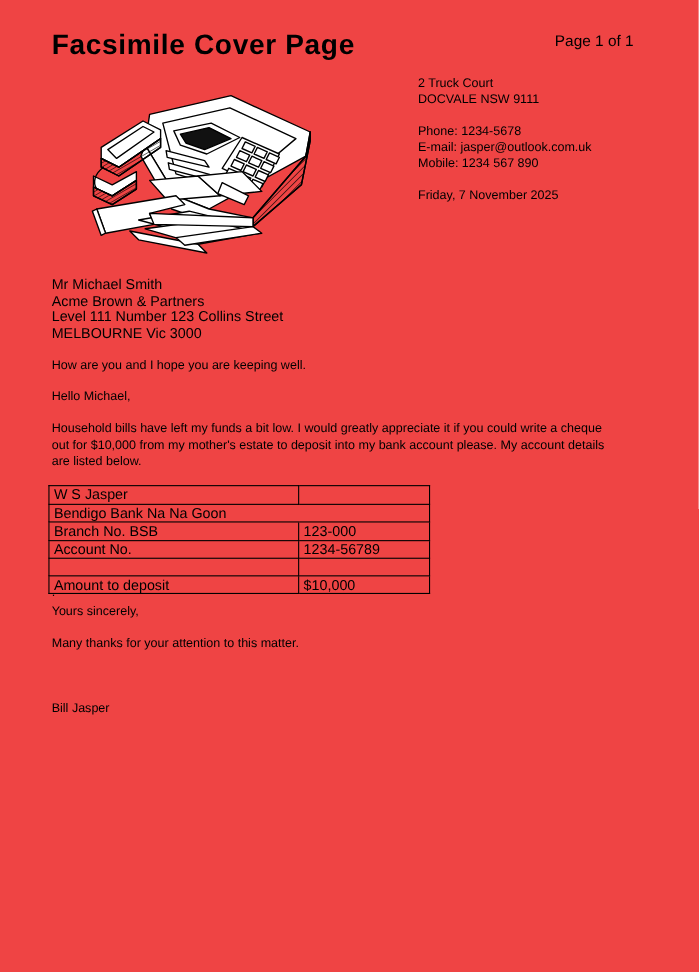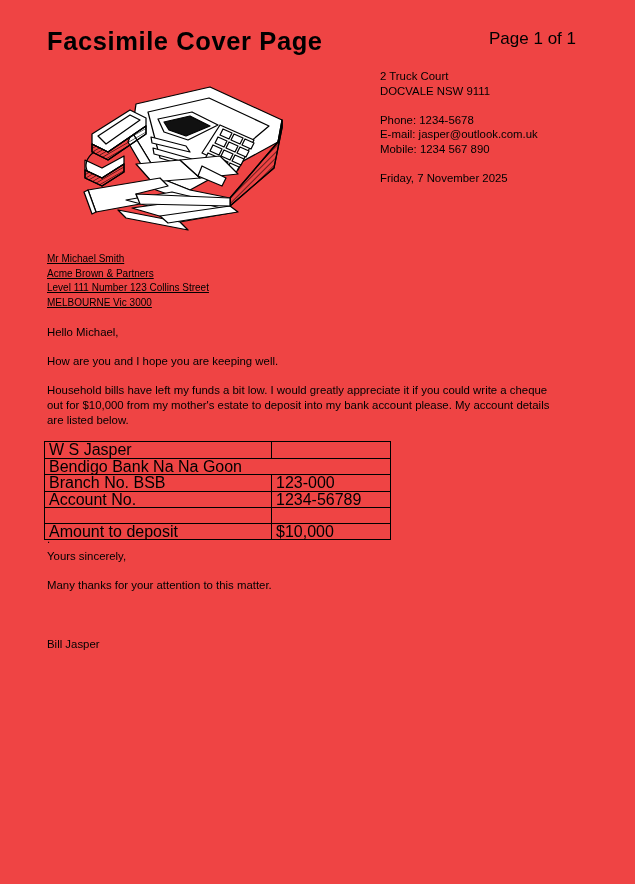--- a/index.html
+++ b/index.html
@@ -33,21 +33,21 @@
     letter-spacing: 0.6px;
     line-height: 1.1;
     white-space: nowrap;
   }
   .page-count {
     position: absolute;
     left: 380px;
     top: 28px;
     width: 196px;
     text-align: right;
-    font-size: 17px;
+    font-size: 14px;
     line-height: 1.35;
   }
 
   
   .sender-block {
     position: absolute;
     left: 380px;
     top: 69px;
     width: 230px;
     font-size: 11.4px;
@@ -70,23 +70,22 @@
     width: 245px;
     height: 155px;
   }
 
   
   .recipient-block {
     position: absolute;
     left: 47px;
     top: 252px;
     width: 330px;
-    font-size: 10px;
-    line-height: 14.6px;
-    text-decoration: underline;
+    font-size: 13px;
+    line-height: 14.6px;
   }
 
   
   .body-text {
     position: absolute;
     left: 47px;
     top: 325px;
     width: 505px;
     font-size: 11.4px;
     line-height: 14.6px;
@@ -101,21 +100,21 @@
   
   .bank-table-wrap {
     position: absolute;
     left: 44px;
     top: 441px;
     width: 330px;
   }
   table.bank-table {
     border-collapse: collapse;
     width: 330px;
-    font-size: 16px;
+    font-size: 13px;
     table-layout: fixed;
     border-radius: 14px;
   }
   table.bank-table td {
     border: 1px solid #000000;
     height: 14px;
     padding: 0.5px 4px 1px 4px;
     line-height: 13px;
     vertical-align: middle;
     white-space: nowrap;
@@ -250,22 +249,22 @@
   </div>
 
   <div class="recipient-block">
     <div>Mr Michael Smith</div>
     <div>Acme Brown &amp; Partners</div>
     <div>Level 111 Number 123 Collins Street</div>
     <div>MELBOURNE Vic 3000</div>
   </div>
 
   <div class="body-text">
+    <p>How are you and I hope you are keeping well.</p>
     <p>Hello Michael,</p>
-    <p>How are you and I hope you are keeping well.</p>
     <p class="tight">Household bills have left my funds a bit low. I would greatly appreciate it if you could write a cheque out for $10,000 from my mother's estate to deposit into my bank account please. My account details are listed below.</p>
   </div>
 
   <div class="bank-table-wrap">
     <table class="bank-table">
       <tbody>
         <tr>
           <td class="col-label">W S Jasper</td>
           <td class="col-value"></td>
         </tr>

